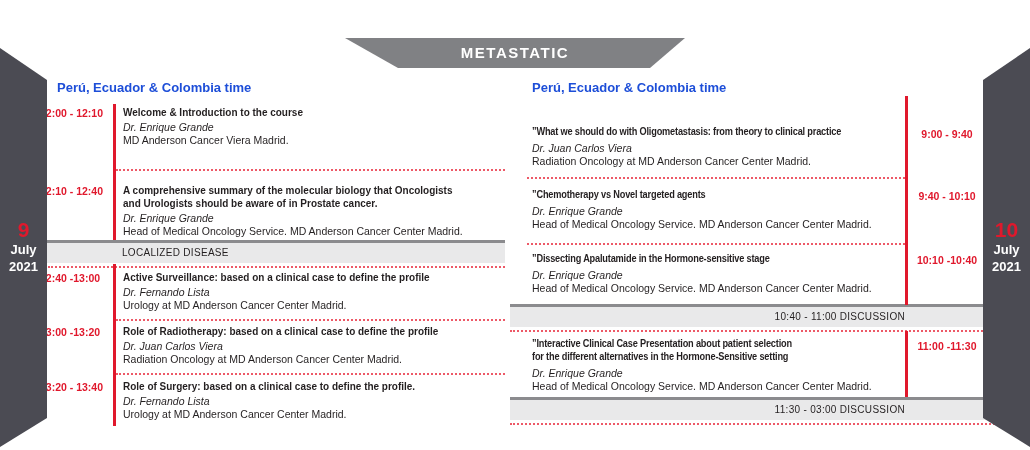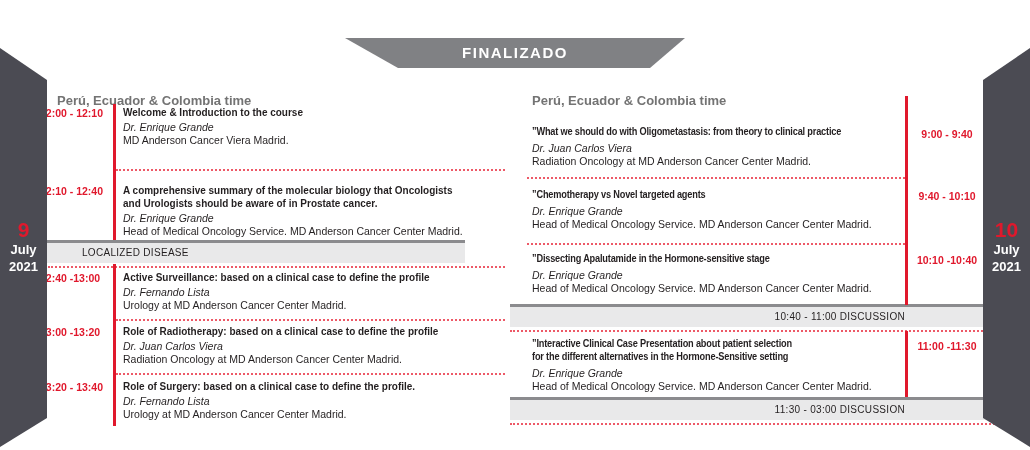--- a/index.html
+++ b/index.html
@@ -14,21 +14,21 @@
               color:#ffffff;font-weight:bold;font-size:13px;line-height:17px;}
   .day-number{display:block;color:#e0182c;font-size:21px;line-height:23px;}
 
   
   .finalizado{position:absolute;left:345px;top:38px;width:340px;height:30px;background:#808184;
               clip-path:polygon(0 0,100% 0,305px 100%,53px 100%);
               color:#fff;font-weight:bold;font-size:15px;letter-spacing:1.5px;
               text-align:center;line-height:29px;z-index:4;}
 
   
-  .tz-header{position:absolute;color:#737373;font-weight:bold;font-size:13px;white-space:nowrap;margin-top:13px;}
+  .tz-header{position:absolute;color:#1d4ed8;font-weight:bold;font-size:13px;white-space:nowrap;}
   .section-header{position:absolute;color:#e0182c;font-weight:bold;font-size:11.5px;
                   letter-spacing:.2px;white-space:nowrap;}
 
   
   .redline{position:absolute;width:3px;background:#e0182c;z-index:2;}
   .time{position:absolute;color:#e0182c;font-weight:bold;font-size:10.5px;white-space:nowrap;z-index:2;}
   .time.tl{width:68px;text-align:left;}
   .time.tr{width:72px;text-align:center;}
   .dotted{position:absolute;height:0;border-top:2px dotted rgba(233,48,65,.8);z-index:1;}
 
@@ -36,29 +36,29 @@
   .sess{position:absolute;font-size:10.5px;line-height:13px;color:#231f20;z-index:2;}
   .sess .title{font-weight:bold;white-space:nowrap;transform-origin:left center;transform:scaleX(.95);}
   .sess.r .title{font-size:10px;letter-spacing:-.2px;transform:scaleX(.92);}
   .sess .speaker{font-style:italic;margin-top:2px;}
   .sess.r .speaker{margin-top:4px;}
 
   
   .bar{position:absolute;height:20px;background:#e9e9ea;border-top:3px solid #8b8b8e;
        box-sizing:content-box;font-size:10px;line-height:20px;color:#231f20;
        letter-spacing:.3px;z-index:1;white-space:nowrap;}
-  .bar.bl{padding-left:52px;width:383px;}
+  .bar.bl{padding-left:92px;width:383px;}
   .bar.br{width:395px;padding-right:105px;text-align:right;}
 </style>
 </head>
 <body>
 
 <div class="canvas">
 
-  <div class="finalizado">FINALIZADO</div>
+  <div class="finalizado">METASTATIC</div>
 
   <div class="ribbon rleft">
     <div class="date-stack">
       <span class="day-number">9</span>
       <span>July</span><br>
       <span>2021</span>
     </div>
   </div>
 
   <div class="ribbon rright">

